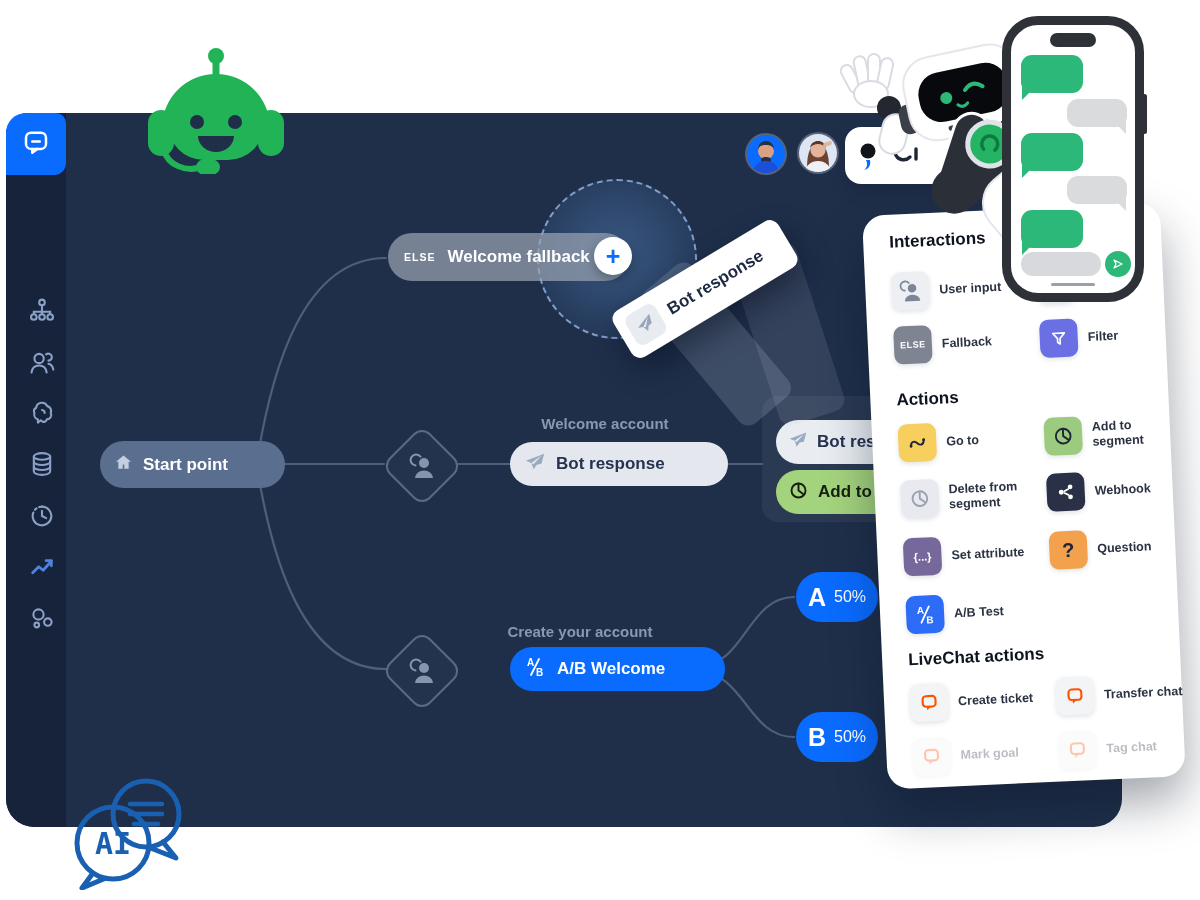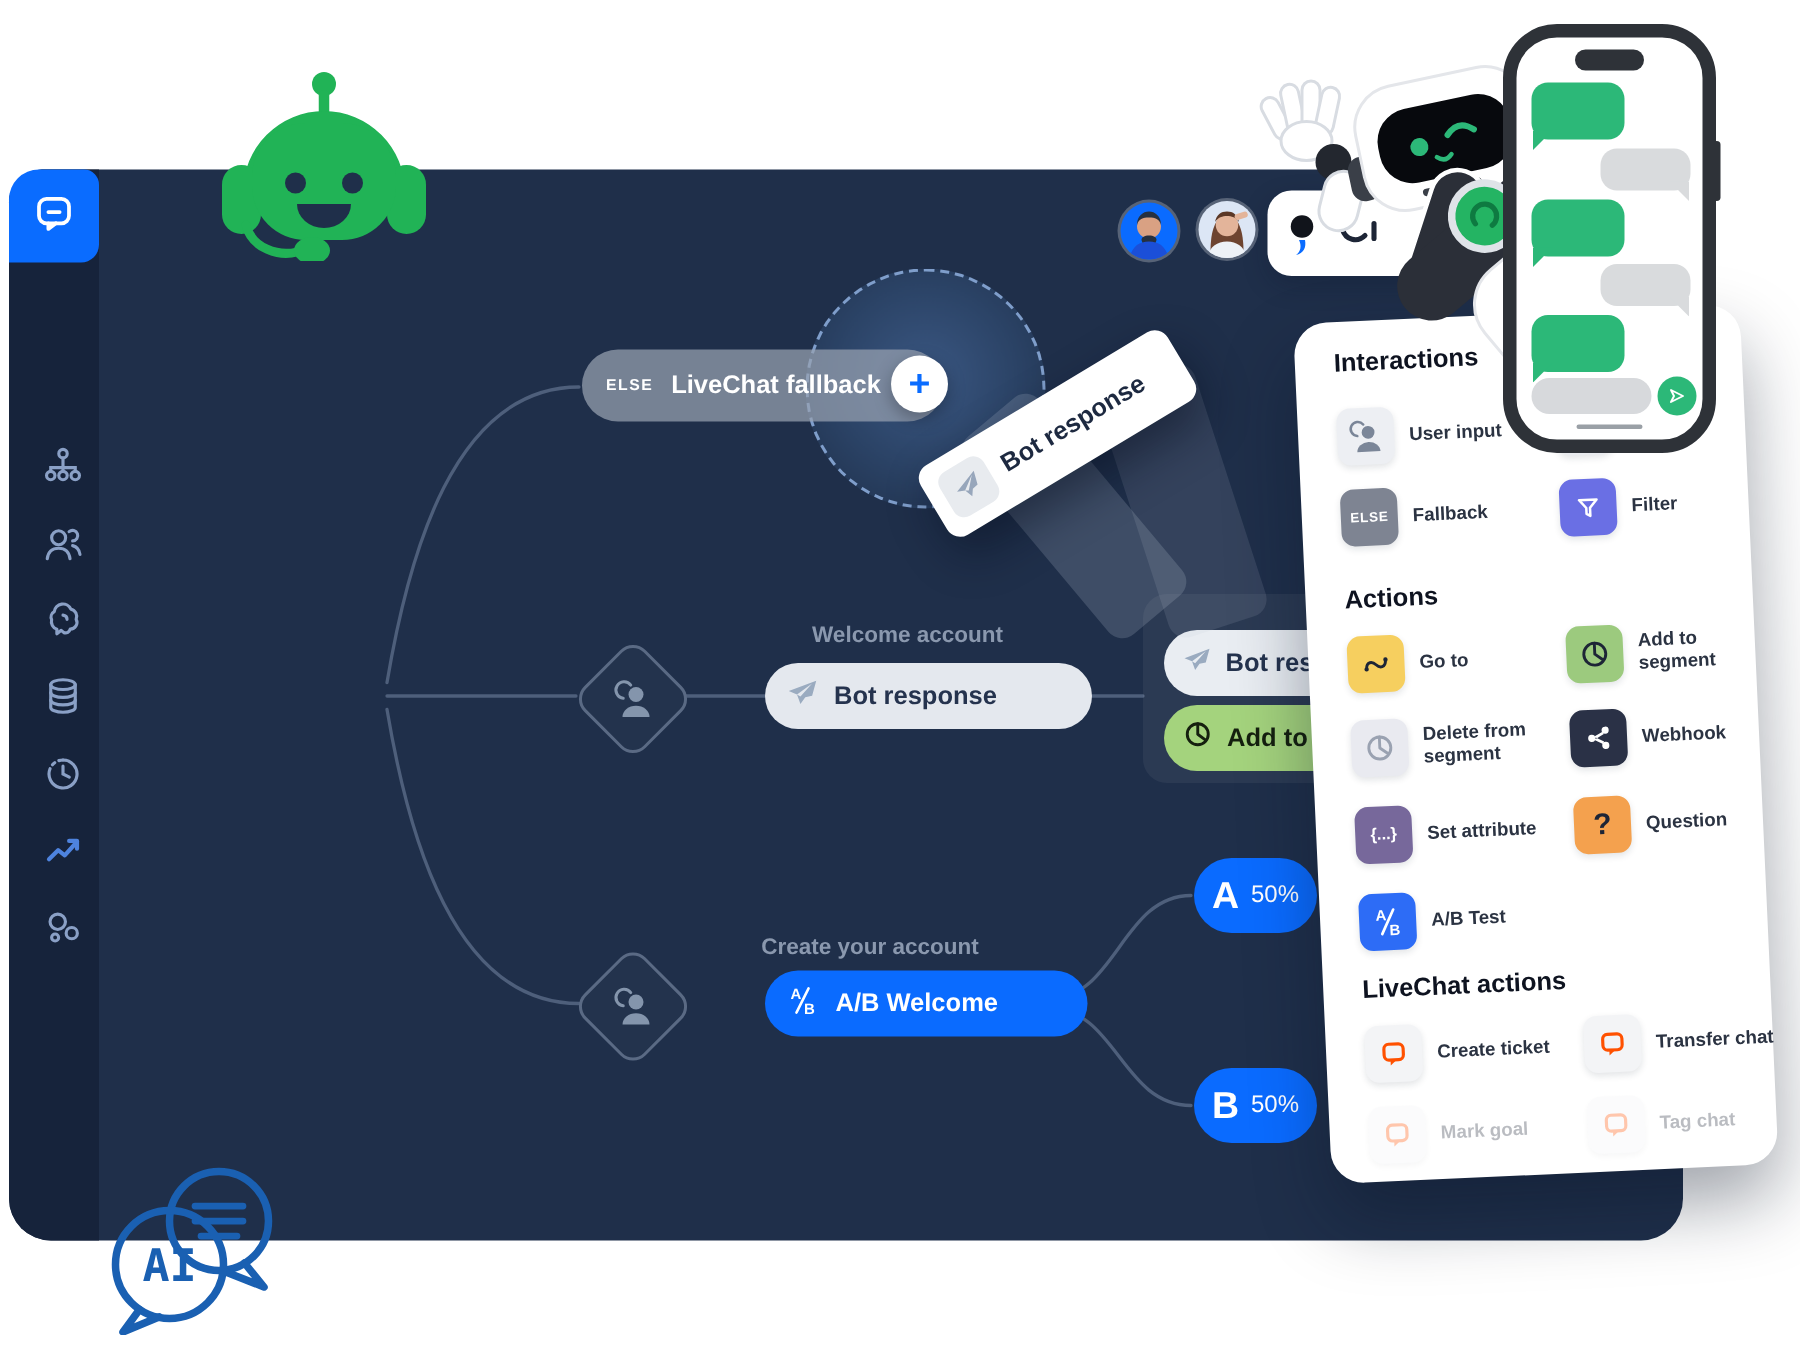--- a/index.html
+++ b/index.html
@@ -187,24 +187,32 @@
         <path d="M258 473 C272 556, 302 669, 386 669"></path>
         <path d="M457 464 H 510"></path>
         <path d="M700 464 H 762"></path>
         <path d="M699 666 C744 666, 748 597, 794 597"></path>
         <path d="M699 672 C744 672, 748 737, 794 737"></path>
       </g>
     </svg>
 
     <div class="dashed-drop" style="left:531px;top:66px"></div>
 
+    <div class="pill start-pill" style="left:94px;top:328px">
+      <span>
+        <svg width="19" height="19" viewBox="0 0 24 24" fill="#C3CFE0">
+            <path d="M12 3 2.5 11h3v9h5.5v-5.5h2V20H18.5v-9h3L12 3z"></path>
+          </svg>
+      </span>
+      <span class="lbl">Start point</span>
+    </div>
 
     <div class="pill else-pill" style="left:382px;top:120px">
       <span class="else-badge">ELSE</span>
-      <span class="else-lbl">LiveChat fallback</span>
+      <span class="else-lbl">Welcome fallback</span>
     </div>
     <button class="plus-btn" style="left:588px;top:124px">+</button>
 
     <div class="ghost ghost1" style="left:624px;top:199px"></div>
     <div class="ghost ghost2" style="left:694px;top:187px"></div>
 
     <div class="drag-card" style="left:603px;top:149px">
       <span class="tile">
         <svg width="20" height="20" viewBox="0 0 24 24" fill="#97A6BB">
             <path d="M22 3 2 10.5l6 2.5 2.5 7 3.5-5 5-1L22 3zM8 13l11-8-8.5 9.5z"></path>

